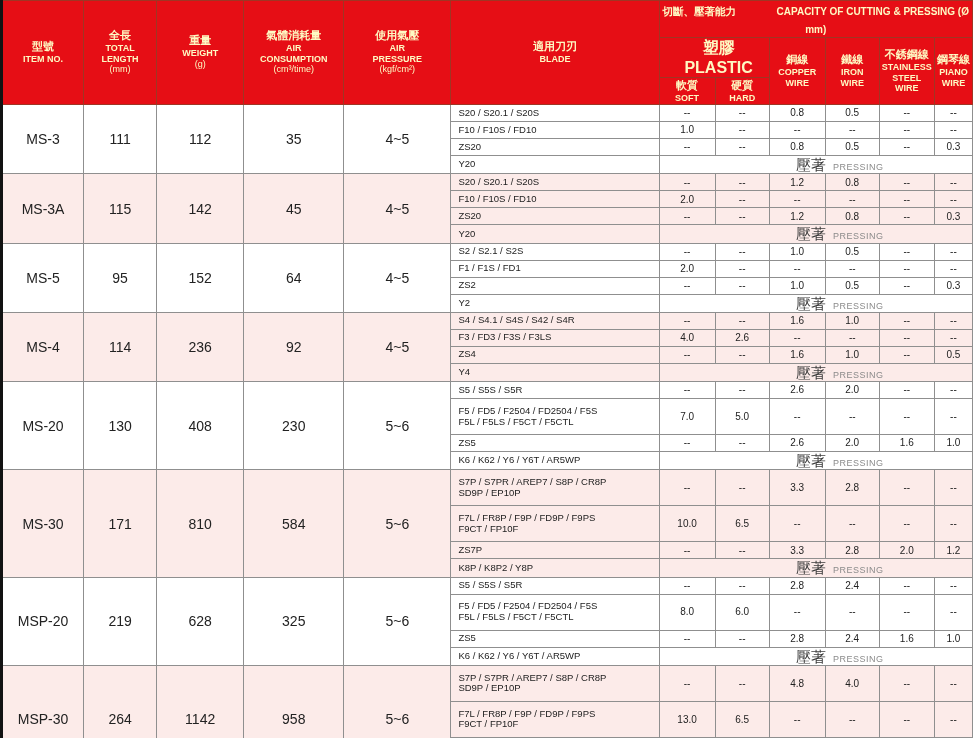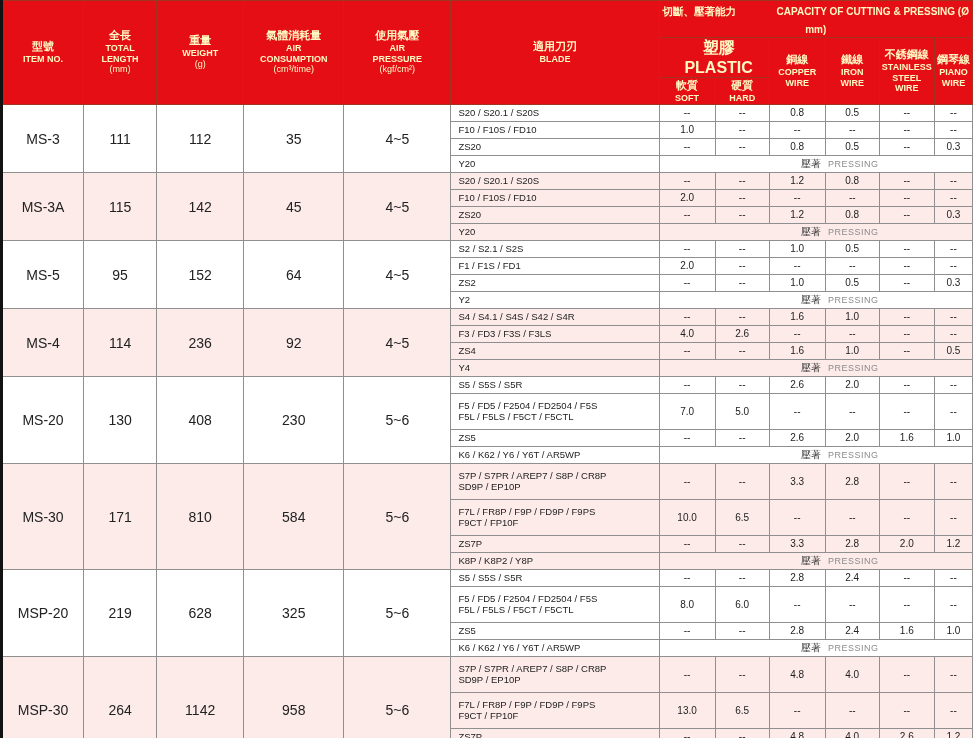--- a/index.html
+++ b/index.html
@@ -47,21 +47,21 @@
     height: 17px;
     line-height: 1.15;
     background: #ffffff;
     vertical-align: middle;
   }
   tbody tr.tall td { height: 36px; }
   tbody tr.pink td { background: #fcebe9; }
   tbody tr.gstart td { border-top: 1px solid #666; }
   td.spec  { font-size: 14px; }
   td.blade { text-align: left; padding-left: 7px; white-space: pre-line; font-size: 9.5px; }
-  td.pressing .pzh { color: #3c3c3c; font-size: 10px; margin-right: 7px; margin-left: 48px; }
+  td.pressing .pzh { color: #3c3c3c; font-size: 15px; margin-right: 7px; margin-left: 48px; }
   td.pressing .pen { color: #8b8b8b; font-size: 9px; letter-spacing: 0.5px; }
   
   .strip { height: 8px; display: flex; align-items: stretch; background: #ffffff; overflow: hidden; }
   .strip .pad { width: 8px; }
   .strip .tab {
     width: 104px; margin-right: 9px;
     background: #2fa8bf;
     border: 1px solid #16275e; border-bottom: none;
     border-radius: 3px 3px 0 0;
   }

